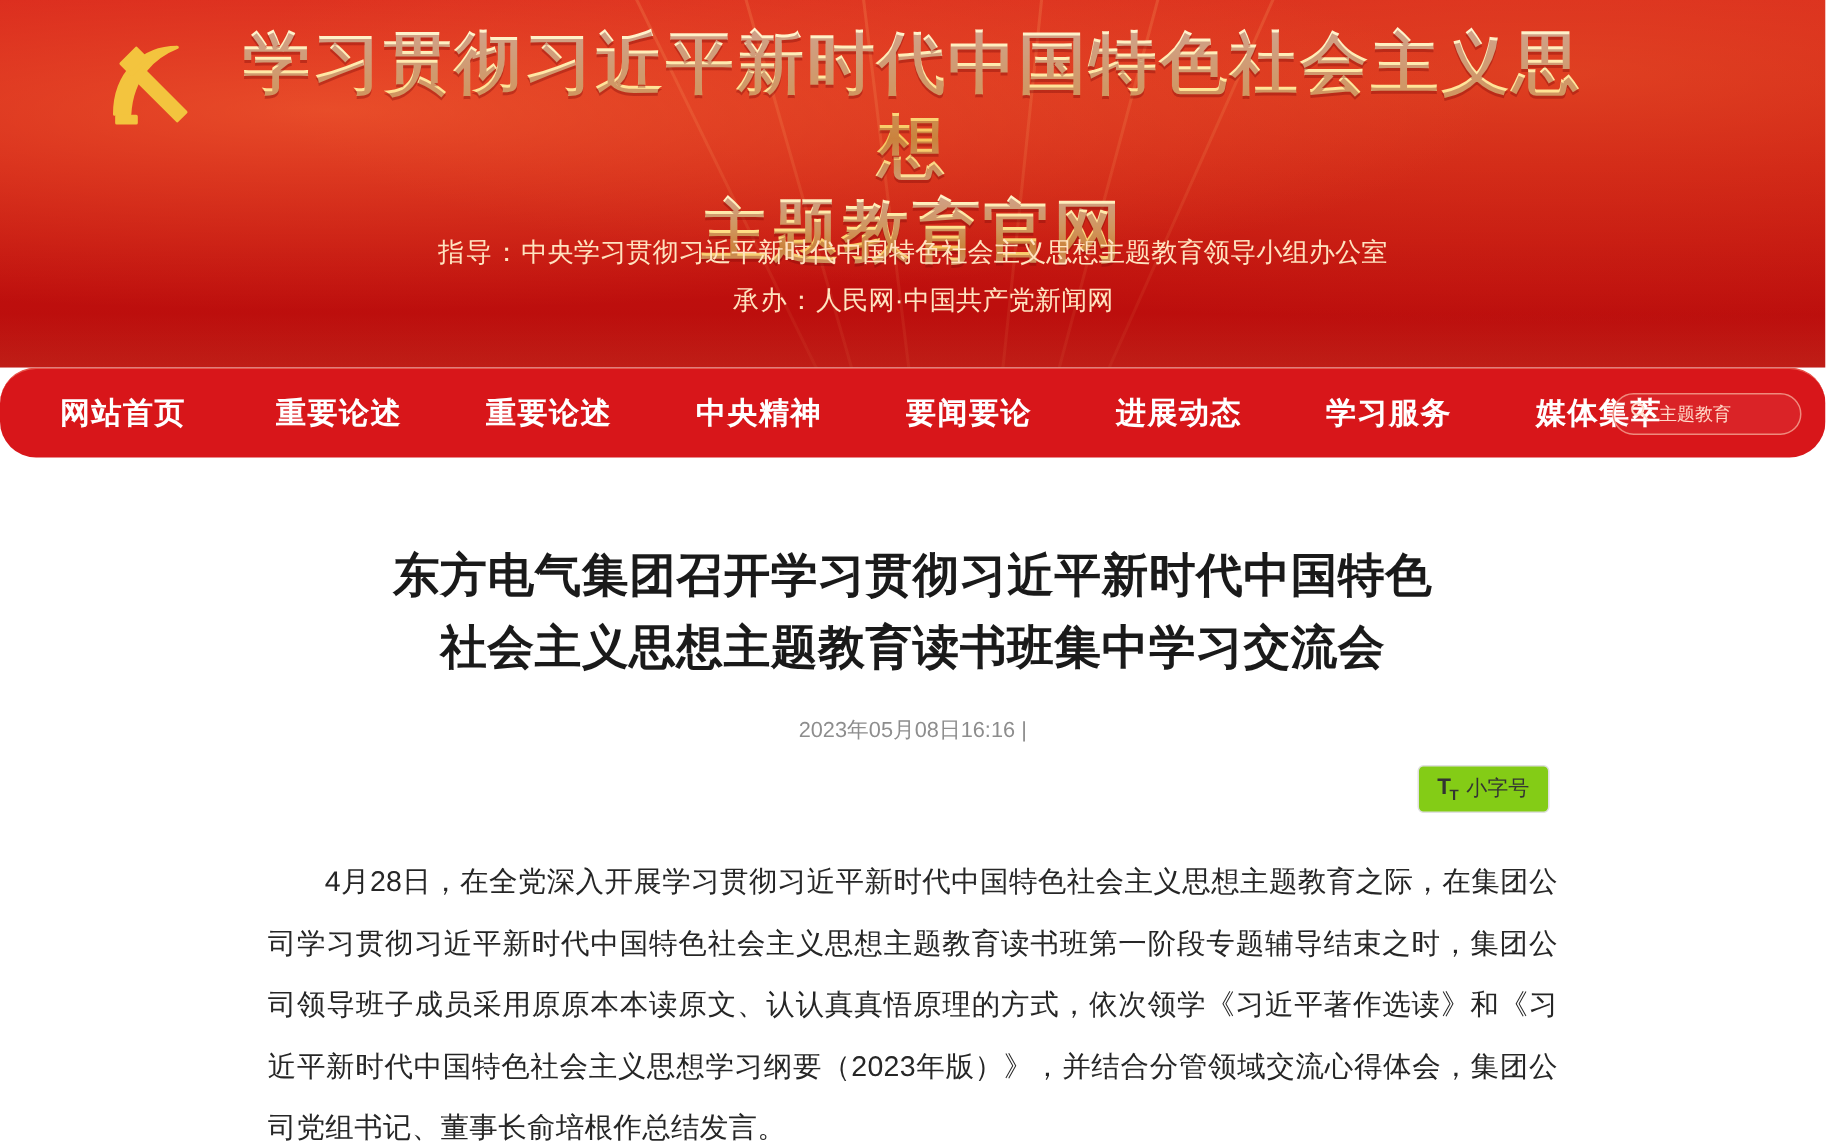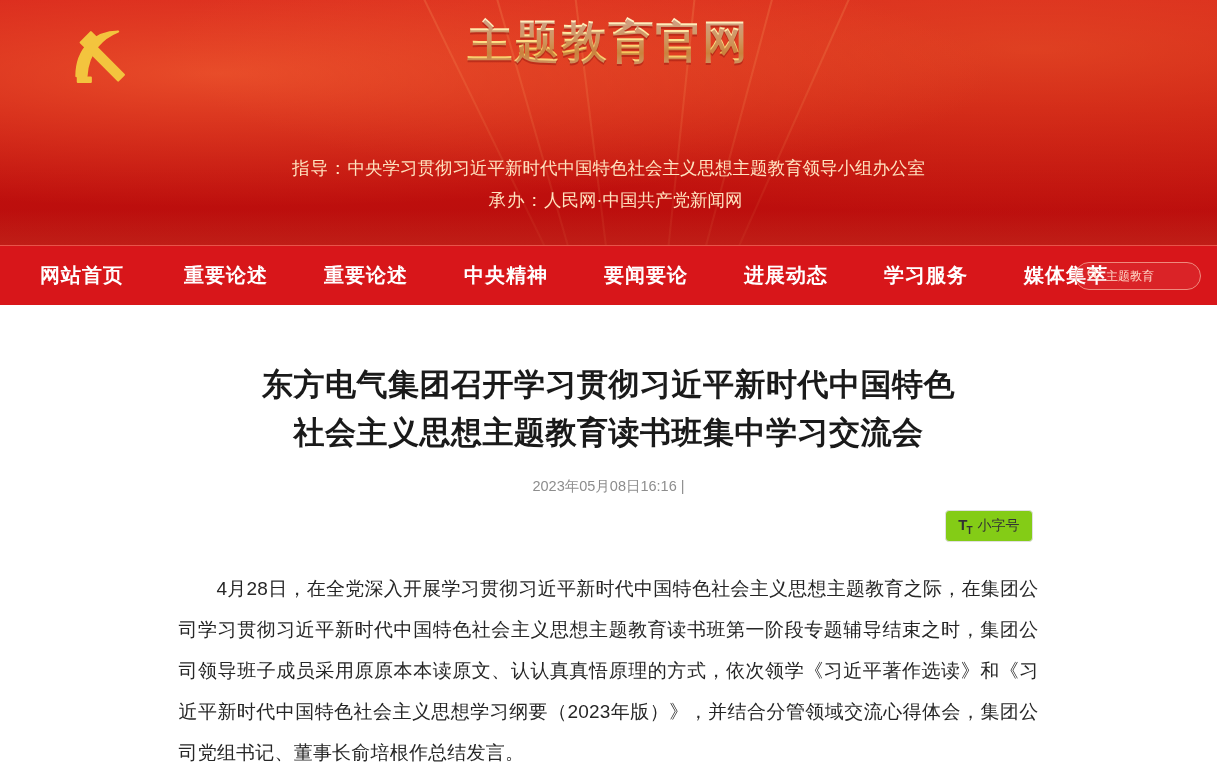--- a/index.html
+++ b/index.html
@@ -76,20 +76,21 @@
 
   
   .nav {
     position: relative;
     width: 1217px;
     height: 60px;
     background: #d8161a;
     border-top: 1px solid #e8544a;
     display: flex;
     align-items: center;
+    border-radius: 24px;
   }
   .nav-items {
     display: flex;
     align-items: center;
     padding-left: 40px;
     gap: 0;
   }
   .nav-item {
     color: #ffffff;
     font-size: 20px;
@@ -200,20 +201,21 @@
         <path d="M20 78 C20 40 46 16 78 16 C58 24 36 42 34 78 Z" fill="#f3c43e"></path>
         <path d="M22 80 L40 80 L40 86 L22 86 Z" fill="#f3c43e"></path>
 
         <path d="M40 30 L86 76 L78 84 L32 38 Z" fill="#f3c43e"></path>
         <path d="M28 22 L48 22 L48 36 L28 36 Z" fill="#f3c43e" transform="rotate(-45 38 29)"></path>
       </g>
     </svg>
   </div>
 
   <div class="banner-title-wrap">
+    <div class="banner-title">学习贯彻习近平新时代中国特色社会主义思想</div>
     <div class="banner-title line2">主题教育官网</div>
   </div>
 
   <div class="banner-sub">
     <span class="row">
       <span class="lbl">指导：</span><span>中央学习贯彻习近平新时代中国特色社会主义思想主题教育领导小组办公室</span>
     </span>
     <span class="row row2">
       <span class="lbl">承办：</span><span>人民网·中国共产党新闻网</span>
     </span>

